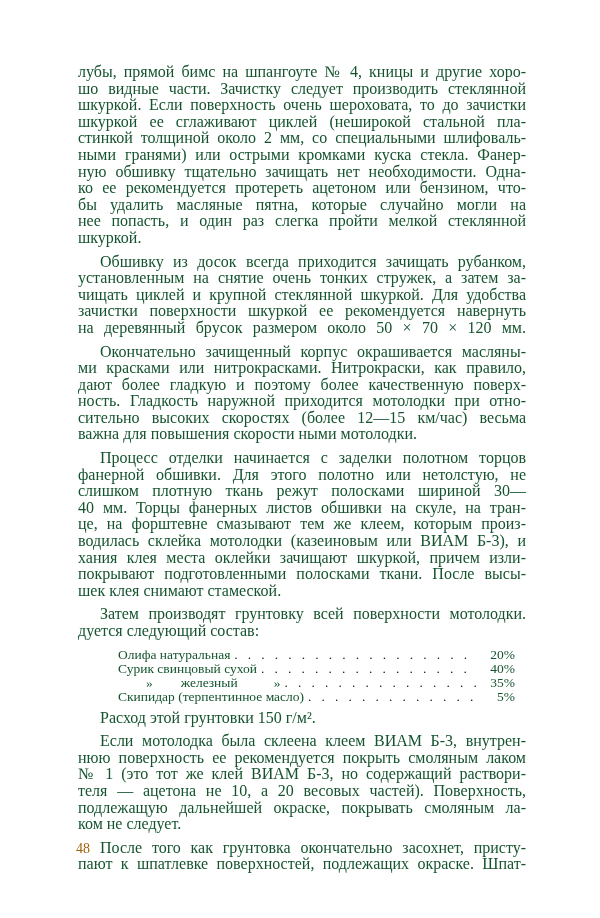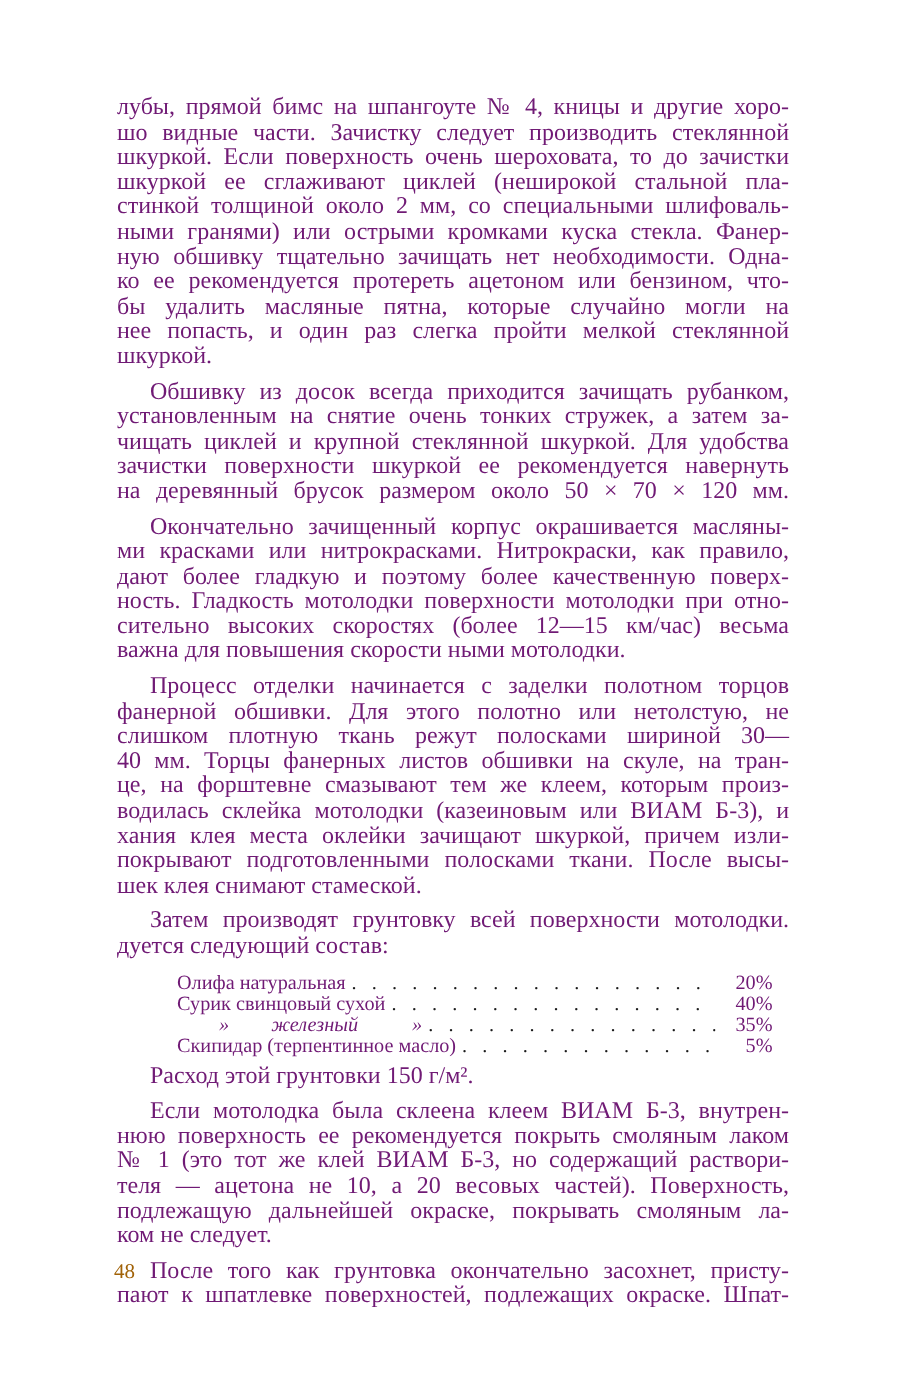--- a/index.html
+++ b/index.html
@@ -1,35 +1,35 @@
 <!DOCTYPE html>
 <html><head>
 <meta charset="utf-8">
 <style>
   html, body { margin: 0; padding: 0; background: #ffffff; }
   body { width: 600px; height: 918px; position: relative; overflow: hidden; }
   .page {
     position: absolute; left: 78px; top: 64px; width: 448px;
     font-family: "Liberation Serif", "DejaVu Serif", serif;
-    font-size: 16px; line-height: 16.6px; color: #701a75;
+    font-size: 16px; line-height: 16.6px; color: #14532d;
   }
   .line { display: block; white-space: nowrap; text-align: justify; text-align-last: justify; height: 16.6px; }
   .line.last { text-align-last: left; }
   .indent { padding-left: 22px; }
   .gap { height: 7px; }
   .recipe {
     margin: 8px 0 6px 40px; width: 397px;
     font-size: 13.5px; line-height: 14px;
   }
   .recipe-row { display: flex; align-items: flex-end; height: 14px; white-space: nowrap; }
   .recipe-name { flex: 0 0 auto; }
   .recipe-dots { flex: 1 1 auto; overflow: hidden; letter-spacing: 0; margin: 0 4px; color: #1a1a1a; }
   .recipe-dots::after { content: ".   .   .   .   .   .   .   .   .   .   .   .   .   .   .   .   .   .   .   .   ."; white-space: pre; }
   .recipe-val { flex: 0 0 34px; text-align: right; }
-  .ditto { padding-left: 28px; font-style: italic; }
+  .ditto { padding-left: 28px; }
   .ditto .mid { padding: 0 36px 0 28px; }
   .page-number {
     position: absolute; left: 76px; top: 841px;
     font-family: "Liberation Serif", "DejaVu Serif", serif;
     font-size: 14px; color: #a16207;
   }
 </style>
 </head>
 <body>
 
@@ -56,21 +56,21 @@
     <span class="line">чищать циклей и крупной стеклянной шкуркой. Для удобства</span>
     <span class="line">зачистки поверхности шкуркой ее рекомендуется навернуть</span>
     <span class="line">на деревянный брусок размером около 50 × 70 × 120 мм.</span>
   </div>
   <div class="gap"></div>
 
   <div>
     <span class="line indent">Окончательно зачищенный корпус окрашивается масляны-</span>
     <span class="line">ми красками или нитрокрасками. Нитрокраски, как правило,</span>
     <span class="line">дают более гладкую и поэтому более качественную поверх-</span>
-    <span class="line">ность. Гладкость мотолодки поверхности мотолодки при отно-</span>
+    <span class="line">ность. Гладкость наружной приходится мотолодки при отно-</span>
     <span class="line">сительно высоких скоростях (более 12—15 км/час) весьма</span>
     <span class="line last">важна для повышения скорости ными мотолодки.</span>
   </div>
   <div class="gap"></div>
 
   <div>
     <span class="line indent">Процесс отделки начинается с заделки полотном торцов</span>
     <span class="line">фанерной обшивки. Для этого полотно или нетолстую, не</span>
     <span class="line">слишком плотную ткань режут полосками шириной 30—</span>
     <span class="line">40 мм. Торцы фанерных листов обшивки на скуле, на тран-</span>

